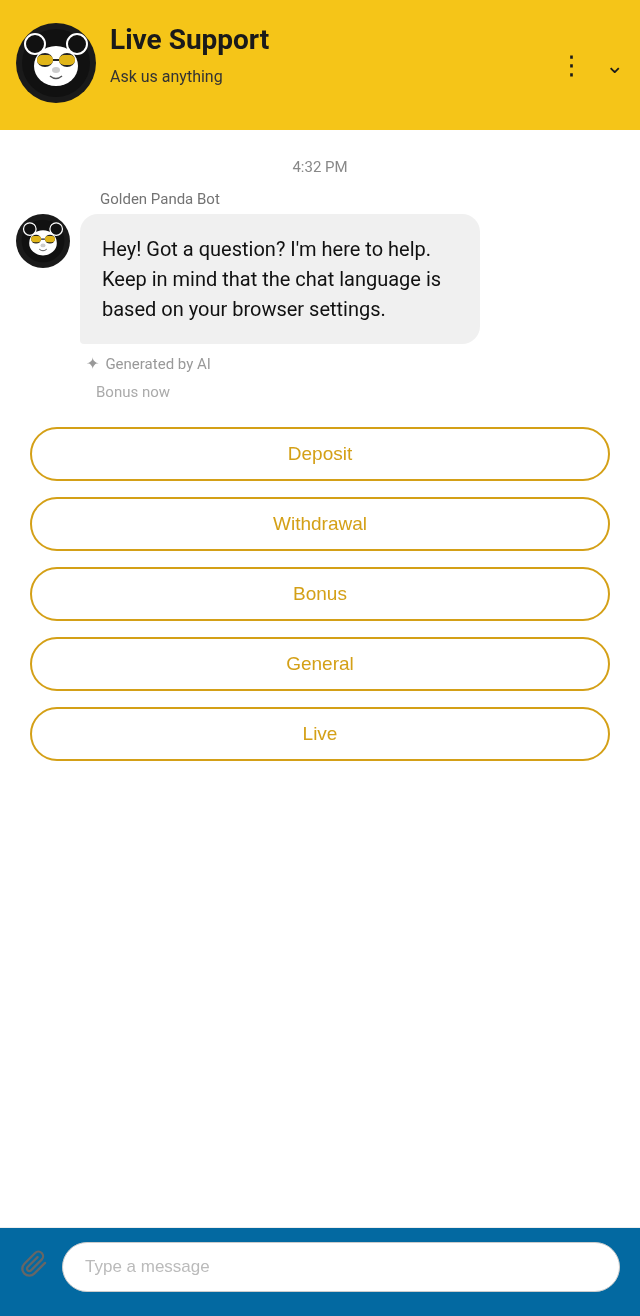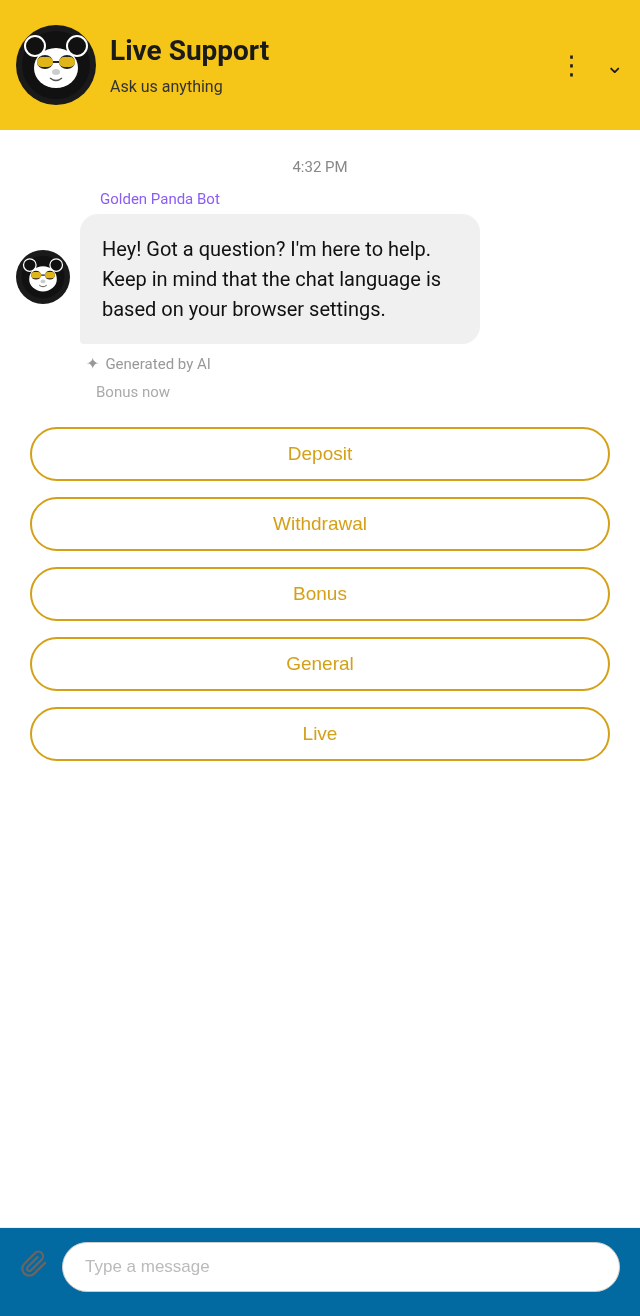--- a/index.html
+++ b/index.html
@@ -15,21 +15,20 @@
       background: #ffffff;
       display: flex;
       flex-direction: column;
     }
 
     
     .header {
       background: #F5C518;
       padding: 23px 16px;
       display: flex;
-      align-items: center;
       gap: 14px;
       min-height: 130px;
     }
 
     .header-avatar {
       width: 80px;
       height: 80px;
       border-radius: 50%;
       background: #1a1a1a;
       flex-shrink: 0;
@@ -91,29 +90,29 @@
     }
 
     .timestamp {
       text-align: center;
       color: #888;
       font-size: 15px;
       padding: 24px 0 14px 0;
     }
 
     .bot-name {
-      color: #8b5cf6;
+      color: #737373;
       font-size: 15px;
       margin-left: 100px;
       margin-bottom: 6px;
     }
 
     .message-row {
       display: flex;
-      align-items: center;
+      align-items: flex-start;
       padding: 0 16px;
       gap: 10px;
     }
 
     .bot-avatar-small {
       width: 54px;
       height: 54px;
       border-radius: 50%;
       background: #1a1a1a;
       flex-shrink: 0;

